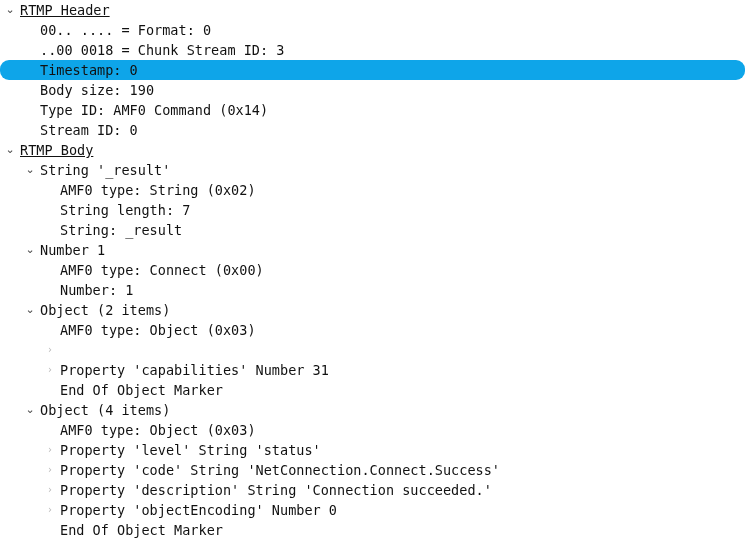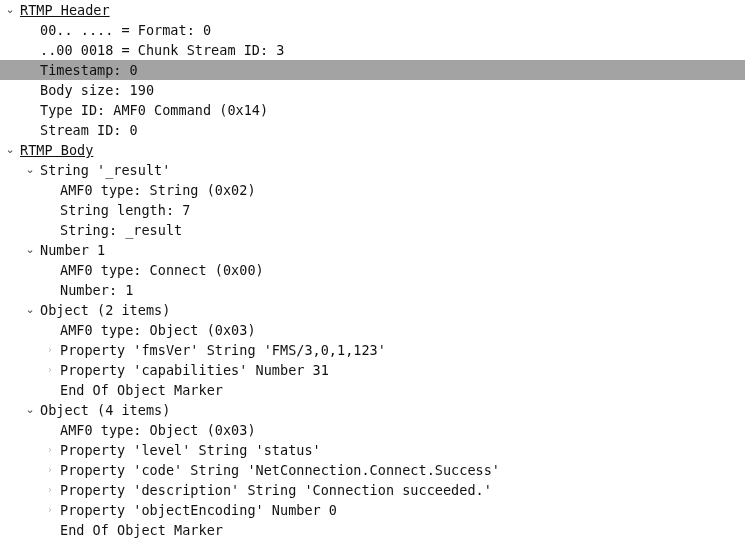--- a/index.html
+++ b/index.html
@@ -25,21 +25,22 @@
     height: 20px;
     line-height: 20px;
     white-space: pre;
     font-size: 13.5px;
     color: #111111;
     background: transparent;
     width: 745px;
     box-sizing: border-box;
   }
   .row.selected {
-    background: #a3a3a3;
+    background: #0ea5e9;
+    border-radius: 9px;
   }
   .twisty {
     position: absolute;
     top: 0;
     width: 14px;
     height: 20px;
     line-height: 19px;
     text-align: center;
     font-family: "DejaVu Sans", "Liberation Sans", sans-serif;
     font-size: 11px;
@@ -82,21 +83,21 @@
     <div class="row lvl0"><span class="twisty open">⌄</span><span class="label">RTMP Body</span></div>
     <div class="row lvl1"><span class="twisty open">⌄</span><span class="label">String '_result'</span></div>
     <div class="row lvl2"><span class="label">AMF0 type: String (0x02)</span></div>
     <div class="row lvl2"><span class="label">String length: 7</span></div>
     <div class="row lvl2"><span class="label">String: _result</span></div>
     <div class="row lvl1"><span class="twisty open">⌄</span><span class="label">Number 1</span></div>
     <div class="row lvl2"><span class="label">AMF0 type: Connect (0x00)</span></div>
     <div class="row lvl2"><span class="label">Number: 1</span></div>
     <div class="row lvl1"><span class="twisty open">⌄</span><span class="label">Object (2 items)</span></div>
     <div class="row lvl2"><span class="label">AMF0 type: Object (0x03)</span></div>
-    <div class="row lvl2"><span class="twisty closed">›</span><span class="label">Property 'fmsVer' String 'FMS/3,0,1,123'</span></div>
+    <div class="row lvl2"><span class="twisty closed">›</span></div>
     <div class="row lvl2"><span class="twisty closed">›</span><span class="label">Property 'capabilities' Number 31</span></div>
     <div class="row lvl2"><span class="label">End Of Object Marker</span></div>
     <div class="row lvl1"><span class="twisty open">⌄</span><span class="label">Object (4 items)</span></div>
     <div class="row lvl2"><span class="label">AMF0 type: Object (0x03)</span></div>
     <div class="row lvl2"><span class="twisty closed">›</span><span class="label">Property 'level' String 'status'</span></div>
     <div class="row lvl2"><span class="twisty closed">›</span><span class="label">Property 'code' String 'NetConnection.Connect.Success'</span></div>
     <div class="row lvl2"><span class="twisty closed">›</span><span class="label">Property 'description' String 'Connection succeeded.'</span></div>
     <div class="row lvl2"><span class="twisty closed">›</span><span class="label">Property 'objectEncoding' Number 0</span></div>
     <div class="row lvl2"><span class="label">End Of Object Marker</span></div>
   </div>

